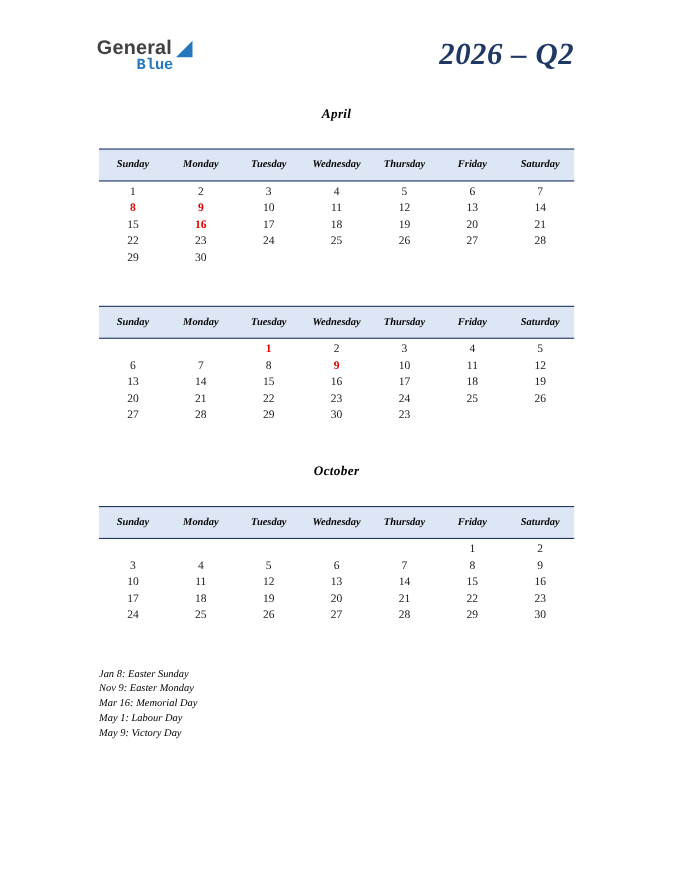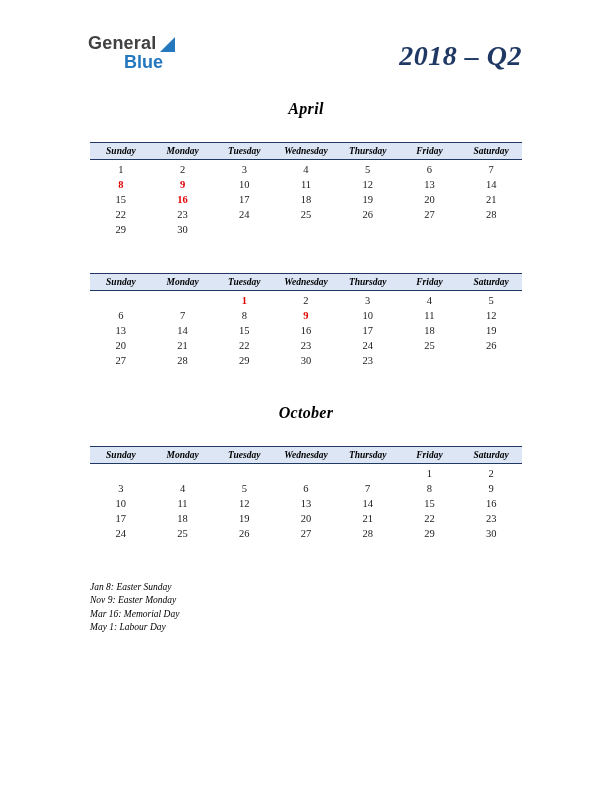--- a/index.html
+++ b/index.html
@@ -12,50 +12,50 @@
   *{ box-sizing:border-box; margin:0; padding:0; }
   html,body{ background:#ffffff; }
   body{
     width:612px; height:792px; margin:0 auto; position:relative; overflow:hidden;
     font-family:"Liberation Serif", serif; color:#111;
   }
   .page{ position:absolute; inset:0; }
 
   
   .topbar{
-    display:flex; justify-content:space-between; align-items:flex-end;
+    display:flex; justify-content:space-between; align-items:flex-start;
     padding:34px 90px 0 88px;
   }
   .logo{ font-family:"Liberation Sans", sans-serif; line-height:1.05; }
   .logo-line1{ display:flex; align-items:flex-end; }
   .logo-general{ font-size:18px; font-weight:bold; color:var(--logo-gray); letter-spacing:0.2px; }
   .logo-tri{
     width:0; height:0; margin-left:4px; margin-bottom:1px;
     border-bottom:15px solid var(--logo-blue);
     border-left:15px solid transparent;
   }
-  .logo-blue-text{ font-size:18px; font-weight:bold; color:var(--logo-blue); padding-left:36px; }
+  .logo-blue-text{ font-size:14px; font-weight:bold; color:var(--logo-blue); padding-left:36px;font-family:Liberation Mono, monospace; }
   .titles{ text-align:right; color:var(--accent); font-style:italic; font-weight:bold; }
   .q-title{ font-size:28px; letter-spacing:0.5px; }
   .q-sub{ font-size:19px; margin-top:4px; }
 
   
   .month{ width:432px; margin:0 auto; }
   .month.first{ margin-top:28px; }
   .month.gap{ margin-top:36px; }
   .month-name{
-    text-align:center; font-size:16px; font-weight:bold; font-style:italic;
+    text-align:center; font-size:12px; font-weight:bold; font-style:italic;
     color:#000; margin-bottom:7px; letter-spacing:0.3px;
   }
   .dow-row{
     display:grid; grid-template-columns:repeat(7,1fr);
     background:var(--band);
     border-top:1.5px solid var(--accent);
     border-bottom:1.5px solid var(--accent);
-    height:18px; align-items:center;margin-top:24px;
+    height:30px; align-items:center;margin-top:24px;
   }
   .dow{
     text-align:center; font-size:9.5px; font-weight:bold; font-style:italic; color:#000;
   }
   .weeks{ margin-top:2px; }
   .week{
     display:grid; grid-template-columns:repeat(7,1fr);
     height:15px; align-items:center;
   }
   .day{ text-align:center; font-size:10.5px; color:#1a1a1a; }
@@ -74,21 +74,21 @@
 
   <header class="topbar">
     <div class="logo">
       <div class="logo-line1">
         <span class="logo-general">General</span>
         <span class="logo-tri"></span>
       </div>
       <div class="logo-blue-text">Blue</div>
     </div>
     <div class="titles">
-      <div class="q-title">2018 – Q2</div>
+      <div class="q-title">2026 – Q2</div>
     </div>
   </header>
 
   <section class="month first">
     <h2 class="month-name">April</h2>
     <div class="dow-row">
         <span class="dow">Sunday</span>
         <span class="dow">Monday</span>
         <span class="dow">Tuesday</span>
         <span class="dow">Wednesday</span>
@@ -262,15 +262,16 @@
           <span class="day">30</span>
         </div>
       </div>
   </section>
 
   <footer class="notes">
       <div class="note">Jan 8: Easter Sunday</div>
       <div class="note">Nov 9: Easter Monday</div>
       <div class="note">Mar 16: Memorial Day</div>
       <div class="note">May 1: Labour Day</div>
+      <div class="note">May 9: Victory Day</div>
     </footer>
 
 </div>
 
 </body></html>

